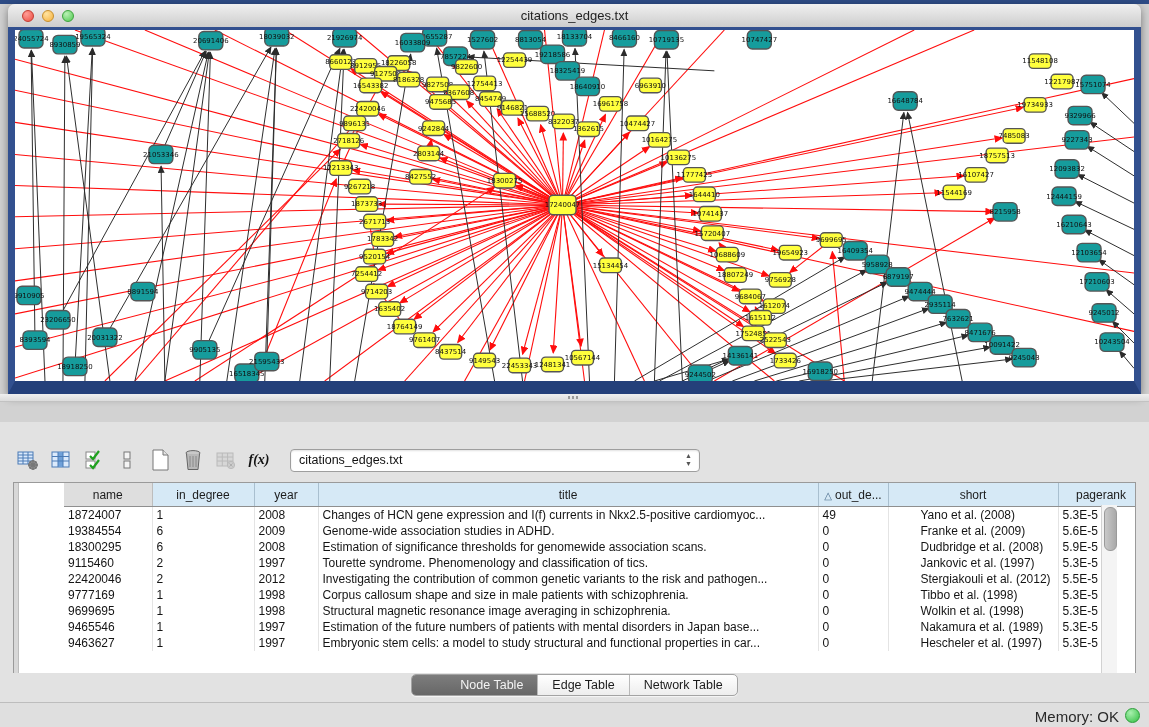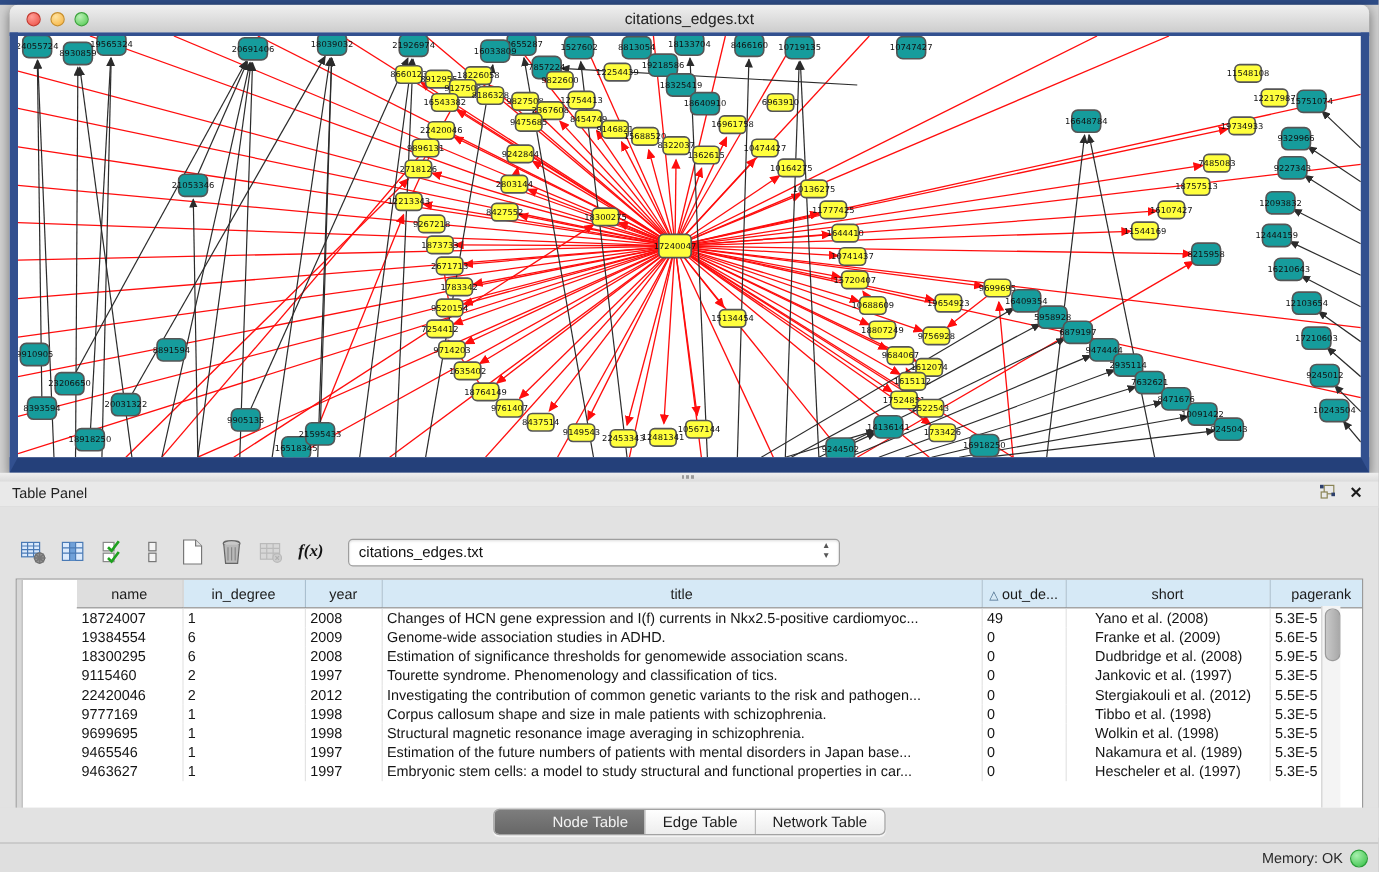--- a/index.html
+++ b/index.html
@@ -48,39 +48,39 @@
   .tablewrap{position:absolute;left:13px;top:60px;width:1121px;height:191px;background:#fff;
              border:1px solid #9a9a9a;overflow:hidden;}
   .leadstrip{position:absolute;left:0;top:0;width:4px;height:100%;background:#d8d8d8;border-right:1px solid #bdbdbd;}
   table.grid{position:absolute;left:5px;top:0;border-collapse:collapse;table-layout:fixed;width:1080px;margin-left:45px;}
   table.grid th{height:21px;font-size:12px;font-weight:normal;color:#1c1c1c;text-align:center;
                 background:#d6e9f6;border-right:1px solid #a9bfcf;border-bottom:1px solid #8f8f8f;
                 overflow:hidden;white-space:nowrap;}
   table.grid th.gray{background:#dedede;border-right:1px solid #bdbdbd;}
   table.grid td{height:16px;font-size:12px;color:#141414;white-space:nowrap;overflow:hidden;
                 padding:0 4px;border-right:1px solid #e4e4e4;}
-  table.grid td.c5{padding-left:24px;}
+  table.grid td.c5{padding-left:32px;}
   table.grid td.c2{}
   .sort{color:#4a6c8c;font-size:10px;margin-right:3px;}
   .vscroll{position:absolute;left:1087px;top:22px;bottom:1px;width:15px;background:#f4f4f4;
            border-left:1px solid #d2d2d2;}
   .vthumb{position:absolute;left:2px;top:2px;width:11px;height:42px;border-radius:6px;
           background:linear-gradient(90deg,#c9c9c9,#a9a9a9);border:1px solid #9a9a9a;}
 
   .tabsbar{position:absolute;left:0;top:673px;width:100%;height:25px;background:#e2e2e2;
            display:flex;justify-content:center;align-items:flex-start;}
   .segwrap{display:flex;margin-top:1px;border:1px solid #a3a3a3;border-radius:5px;overflow:hidden;
            background:linear-gradient(#ffffff,#ededed);box-shadow:0 1px 1px rgba(255,255,255,.7);}
   .seg{padding:3px 14px;font-size:12.5px;color:#1c1c1c;border-right:1px solid #b9b9b9;}
   .seg:last-child{border-right:none;}
   .seg.active{background:linear-gradient(#7d7d7d,#676767);color:#f3f3f3;padding-left:48px;}
 
   .statusbar{position:absolute;left:0;bottom:0;width:100%;height:24px;background:#dfdfdf;
              border-top:1px solid #bdbdbd;}
-  .mem{position:absolute;right:30px;top:5px;font-size:12px;color:#2a2a2a;}
+  .mem{position:absolute;right:30px;top:5px;font-size:15px;color:#2a2a2a;}
   .memdot{position:absolute;right:9px;top:5px;width:13px;height:13px;border-radius:50%;
           background:radial-gradient(circle at 35% 30%,#a8f0ae,#32bf42);border:1px solid #2a9e38;}
 </style>
 </head>
 <body>
 
 <div class="page">
   <div class="topstrip"></div>
 
   <div class="net-window">
@@ -744,32 +744,20 @@
             <text x="636" y="59.4" text-anchor="middle" font-size="7" fill="#111" font-family="&quot;DejaVu Sans&quot;,sans-serif">6963910</text>
           </g>
         </svg>
     </div>
   </div>
 
   <div class="splitter">
       <span class="grip"></span>
     </div>
 
-  <div class="panel-header">
-    <span class="ptitle">Table Panel</span>
-    <span class="ph-btn float">
-      <svg width="14" height="13" viewBox="0 0 14 13">
-        <rect x="4.5" y="1.5" width="8" height="7" fill="none" stroke="#8a8455" stroke-width="1"></rect>
-        <rect x="1" y="1" width="3" height="3" fill="#2c3f6b"></rect>
-        <rect x="10.5" y="7.5" width="3" height="3" fill="#2c3f6b"></rect>
-        <rect x="2" y="7" width="5" height="5" fill="#e9e9e9" stroke="#8a8455" stroke-width="1"></rect>
-      </svg>
-    </span>
-    <span class="ph-btn close">✕</span>
-  </div>
 
   <div class="panel-body">
     <div class="toolbar">
       <span class="tbtn">
         <svg width="22" height="22" viewBox="0 0 22 22">
           <rect x="1" y="3" width="15" height="12" fill="#dbeafc" stroke="#4a7ab5"></rect>
           <path d="M1 6h15 M1 9h15 M1 12h15 M6 3v12 M11 3v12" stroke="#4a7ab5" stroke-width="1" fill="none"></path>
           <circle cx="16" cy="16" r="4.2" fill="#9a9a9a" stroke="#666"></circle>
           <circle cx="16" cy="16" r="1.6" fill="#e8e8e8"></circle>
           <path d="M16 11v10 M11 16h10 M12.5 12.5l7 7 M19.5 12.5l-7 7" stroke="#777" stroke-width="1.4"></path>

